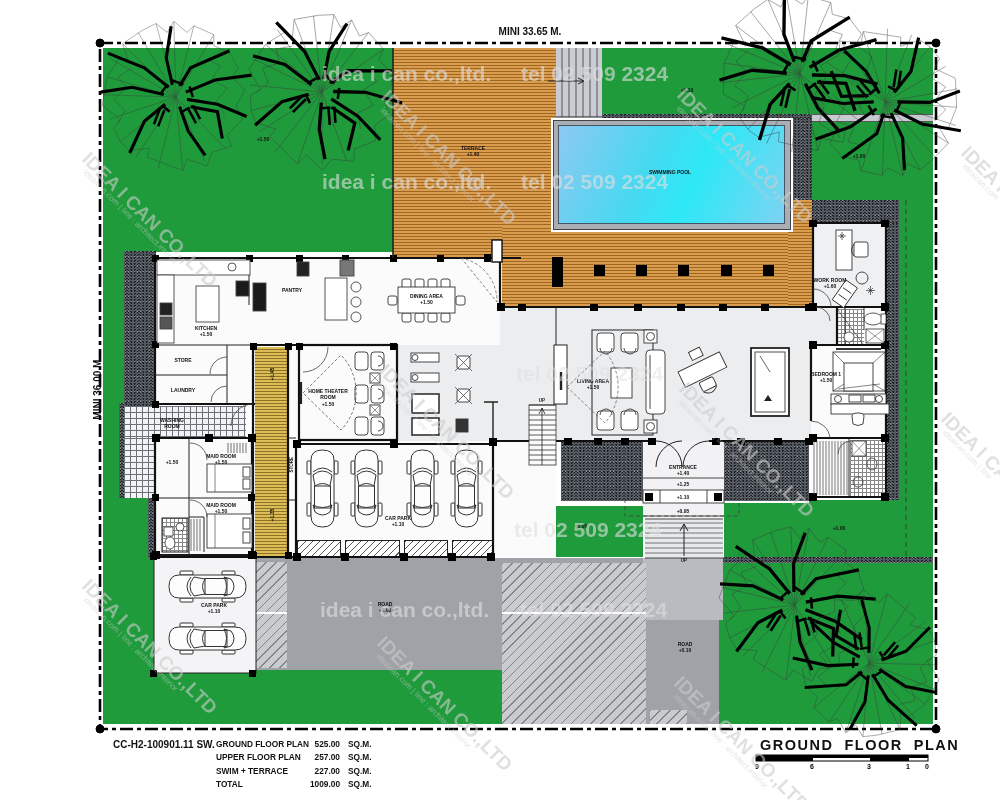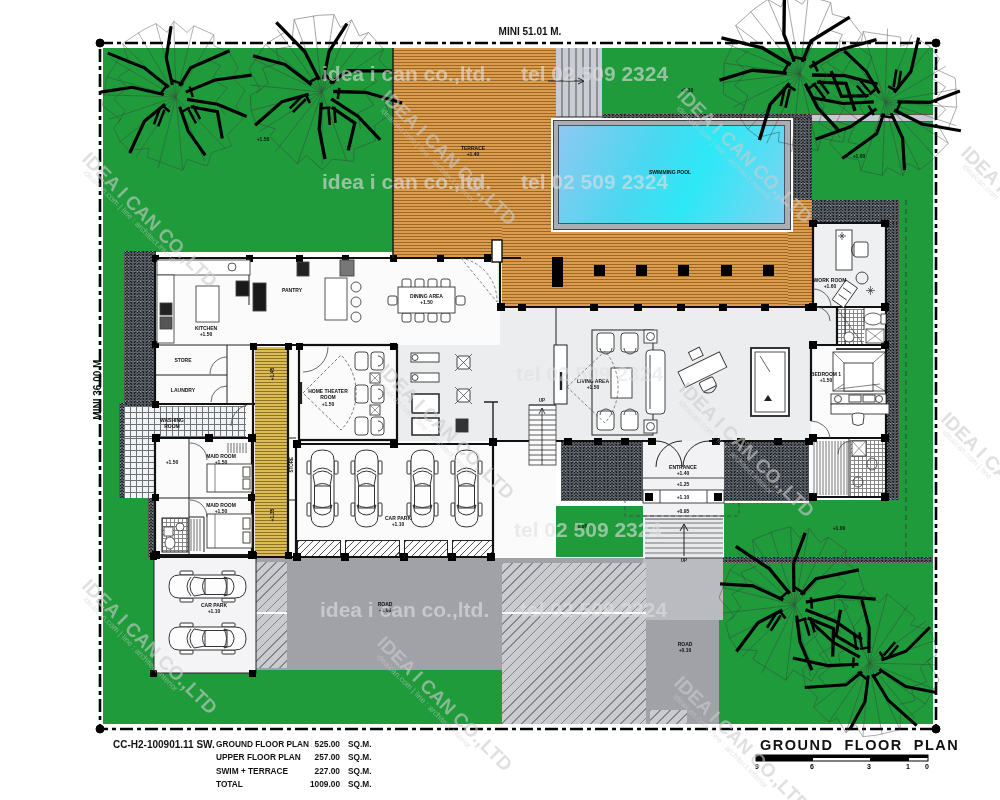--- a/index.html
+++ b/index.html
@@ -574,21 +574,21 @@
 <path d="M906,200 V557" stroke="#333" stroke-width="0.8" stroke-dasharray="5 4" fill="none"></path>
 
 <use href="#treeG" transform="translate(176,97) scale(1.05)" id="t1"></use>
 <use href="#treeG" transform="translate(322,92) scale(1.08) rotate(24)"></use>
 <use href="#treeG" transform="translate(800,74) scale(1.12) rotate(-8)"></use>
 <use href="#treeG" transform="translate(885,102) scale(1.05) rotate(168)"></use>
 <use href="#treeG" transform="translate(795,605) scale(1.08) rotate(12)"></use>
 <use href="#treeG" transform="translate(869,663) scale(1.02) rotate(200)"></use>
 </svg>
 
-<div class="lbl" style="left:470px;top:26px;width:120px;font-size:10px;">MINI 51.01 M.</div>
+<div class="lbl" style="left:470px;top:26px;width:120px;font-size:10px;">MINI 33.65 M.</div>
 
 <div class="lbl" style="left:43px;top:382px;width:110px;font-size:10px;transform:rotate(-90deg);">MINI 36.00 M.</div>
 
 <div class="lbl" style="left:176px;top:325px;width:60px;font-size:5px;">KITCHEN<br>+1.50</div>
 
 <div class="lbl" style="left:262px;top:287px;width:60px;font-size:5px;">PANTRY</div>
 
 <div class="lbl" style="left:158px;top:357px;width:50px;font-size:5px;">STORE</div>
 
 <div class="lbl" style="left:158px;top:387px;width:50px;font-size:5px;">LAUNDRY</div>

